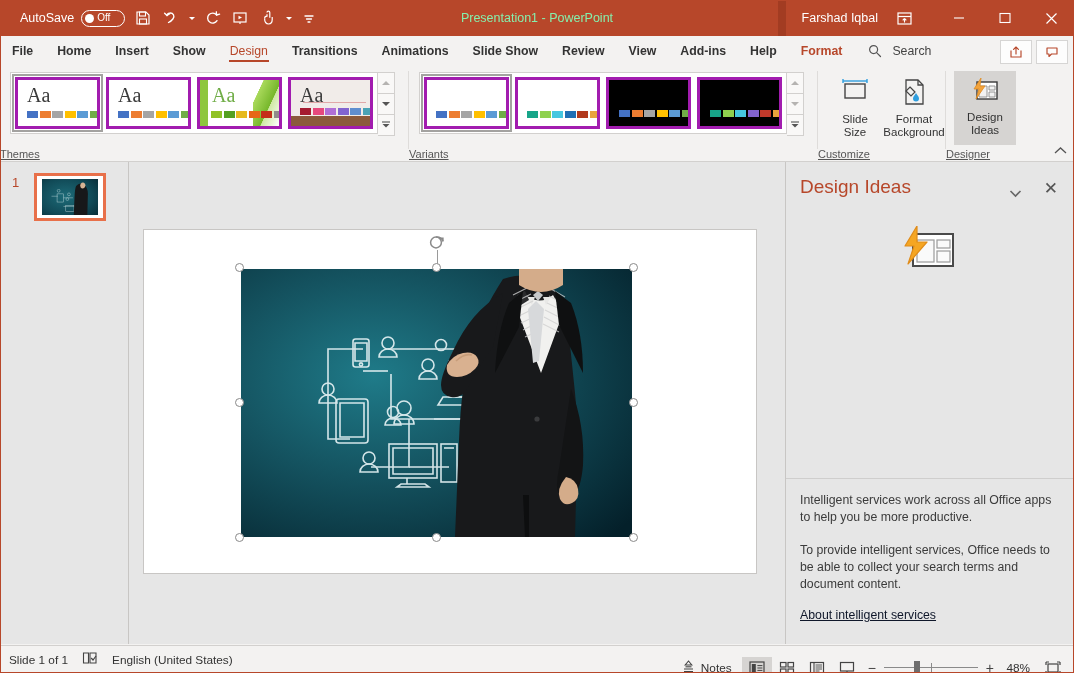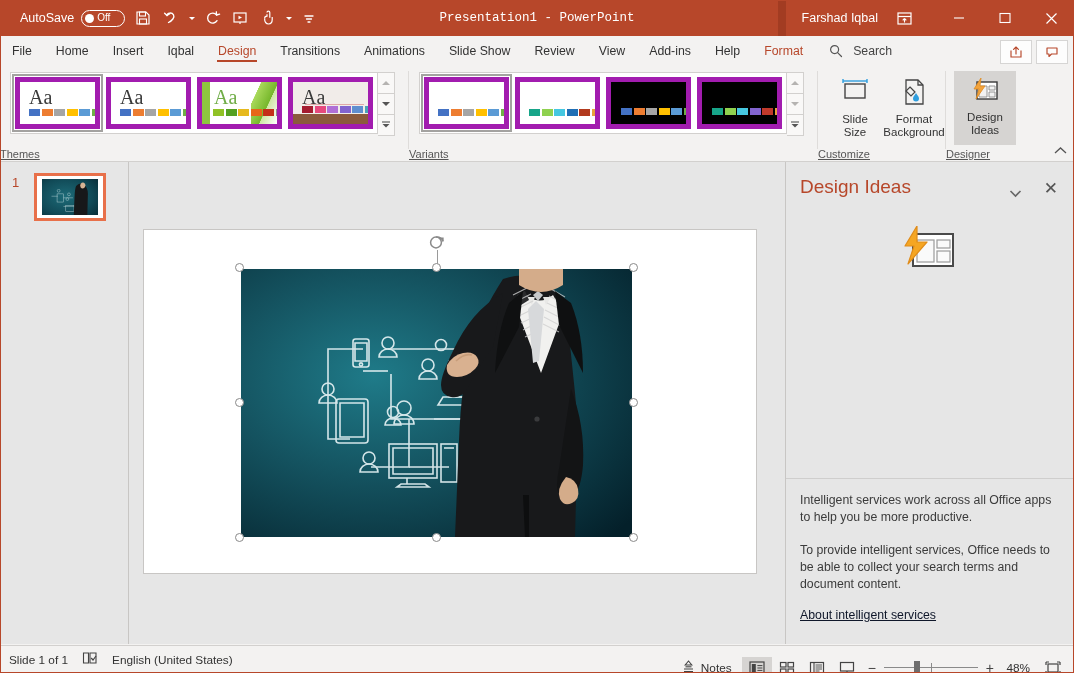--- a/index.html
+++ b/index.html
@@ -27,39 +27,39 @@
   .qat{position:absolute;left:130px;top:0;height:36px;display:flex;align-items:center;gap:2px;}
   .qat .qi{
     width:26px;height:26px;display:flex;align-items:center;justify-content:center;
     border-radius:2px;
   }
   .qat .qcaret{width:11px;height:26px;display:flex;align-items:center;justify-content:center;}
   .caret-d{width:0;height:0;border-left:3.2px solid transparent;border-right:3.2px solid transparent;border-top:3.6px solid #fff;}
   .app-title{
     position:absolute;left:0;top:0;width:1074px;height:36px;
     display:flex;align-items:center;justify-content:center;
-    font-size:12.5px;color:#ffffff;pointer-events:none;font-family:Liberation Mono, monospace;
+    font-size:12.5px;color:#86efac;pointer-events:none;
   }
   .acct{
     position:absolute;right:196px;top:0;height:36px;display:flex;align-items:center;
     font-size:12.5px;color:#fff;
   }
   .acct-bar{position:absolute;right:288px;top:0;width:8px;height:36px;background:#a23c22;}
   .ribdisp{position:absolute;right:152px;top:0;width:36px;height:36px;display:flex;align-items:center;justify-content:center;}
   .wbtns{position:absolute;right:0;top:0;height:36px;display:flex;}
   .wbtn{width:46px;height:36px;display:flex;align-items:center;justify-content:center;}
 
   
   .tabstrip{
     position:absolute;left:0;top:36px;width:1074px;height:29px;
     background:#f3f2f1;display:flex;align-items:stretch;
   }
   .tab{
     display:flex;align-items:center;padding:0 12px;font-size:12.3px;color:#333333;
-    position:relative;cursor:default;
+    position:relative;cursor:default;font-weight:bold;
   }
   .tab.active{color:#b7472a;font-weight:400;}
   .tab.active:after{
     content:"";position:absolute;left:11px;right:11px;bottom:3px;height:2.2px;background:#b7472a;
   }
   .tab.ctx{color:#b7472a;}
   .searchbox{
     display:flex;align-items:center;gap:10px;margin-left:14px;font-size:12.3px;color:#444;
   }
   .tabright{position:absolute;right:6px;top:4px;display:flex;gap:4px;}
@@ -75,21 +75,21 @@
     position:absolute;bottom:1px;left:0;width:100%;text-align:left;
     font-size:11px;color:#555555;text-decoration:underline;
   }
   .grp-sep{position:absolute;top:6px;width:1px;height:78px;background:#dedcda;}
 
   .gallery{
     position:absolute;top:7px;height:62px;background:#ffffff;border:1px solid #d2d0ce;
     display:flex;align-items:center;padding:3px 4px;box-sizing:border-box;gap:6px;
   }
   .thumb{
-    width:88px;height:52px;border:5px solid #a21caf;background:#fff;box-sizing:border-box;
+    width:88px;height:52px;border:3px solid #a21caf;background:#fff;box-sizing:border-box;
     position:relative;overflow:hidden;
   }
   .thumb.sel{outline:2px solid #a3a2a0;outline-offset:1px;}
   .thumb .aa{
     position:absolute;left:9px;top:5px;font-size:20px;color:#3a3a3a;
     font-family:"Liberation Serif", serif;line-height:1;
   }
   .swatches{position:absolute;left:9px;bottom:8px;display:flex;gap:1.5px;}
   .sw{width:11px;height:7px;}
   .thumb.dark{background:#000;}
@@ -296,21 +296,21 @@
             <path d="M1.5 1.5 L11.5 11.5 M11.5 1.5 L1.5 11.5" stroke="#fff" stroke-width="1.2"></path>
           </svg>
       </div>
     </div>
   </div>
 
   <div class="tabstrip">
     <div class="tab">File</div>
     <div class="tab">Home</div>
     <div class="tab">Insert</div>
-    <div class="tab">Iqbal</div>
+    <div class="tab">Show</div>
     <div class="tab active">Design</div>
     <div class="tab">Transitions</div>
     <div class="tab">Animations</div>
     <div class="tab">Slide Show</div>
     <div class="tab">Review</div>
     <div class="tab">View</div>
     <div class="tab">Add-ins</div>
     <div class="tab">Help</div>
     <div class="tab ctx">Format</div>
 

